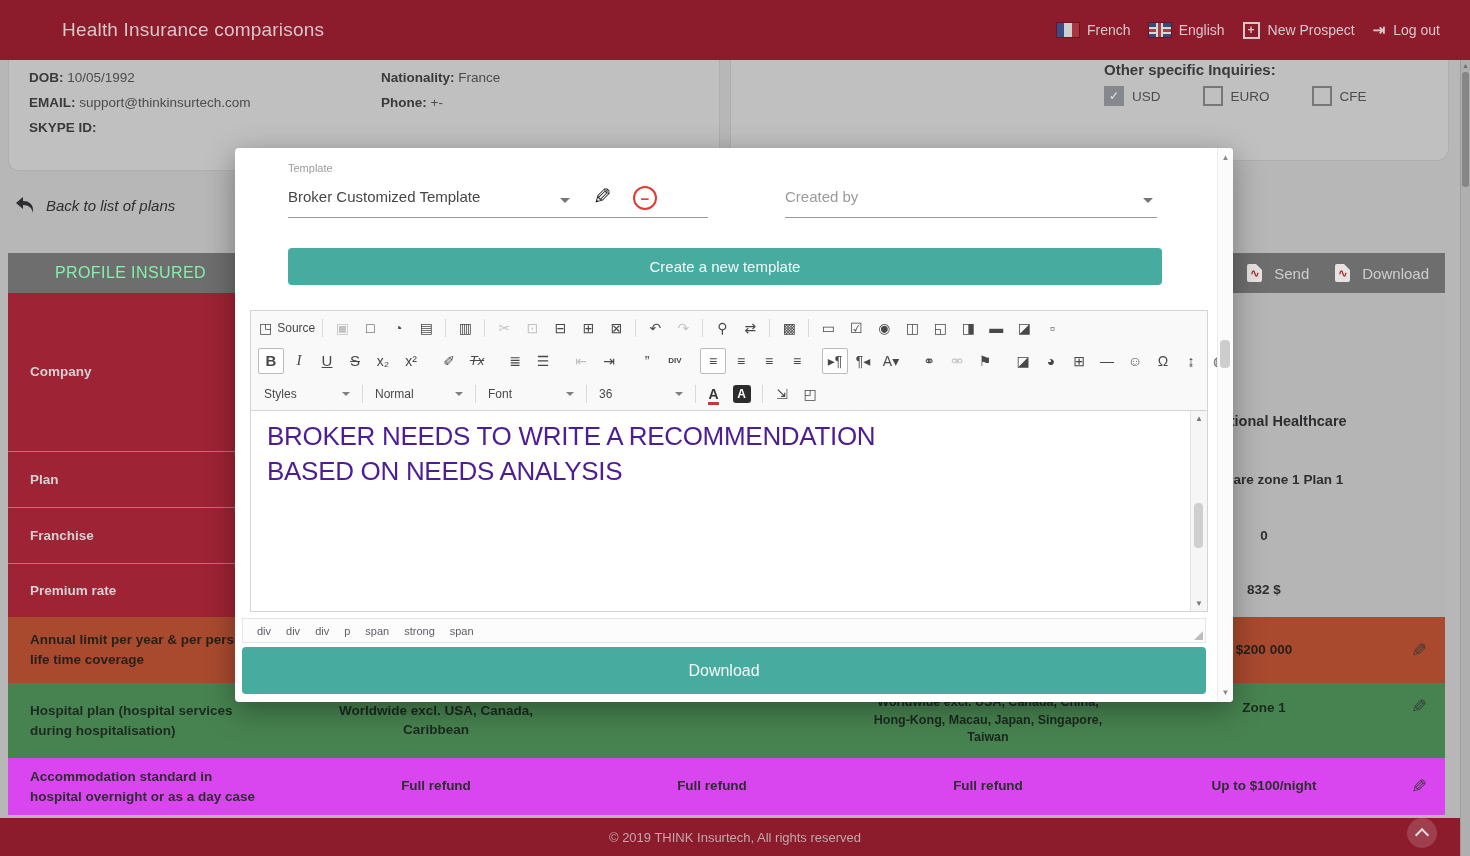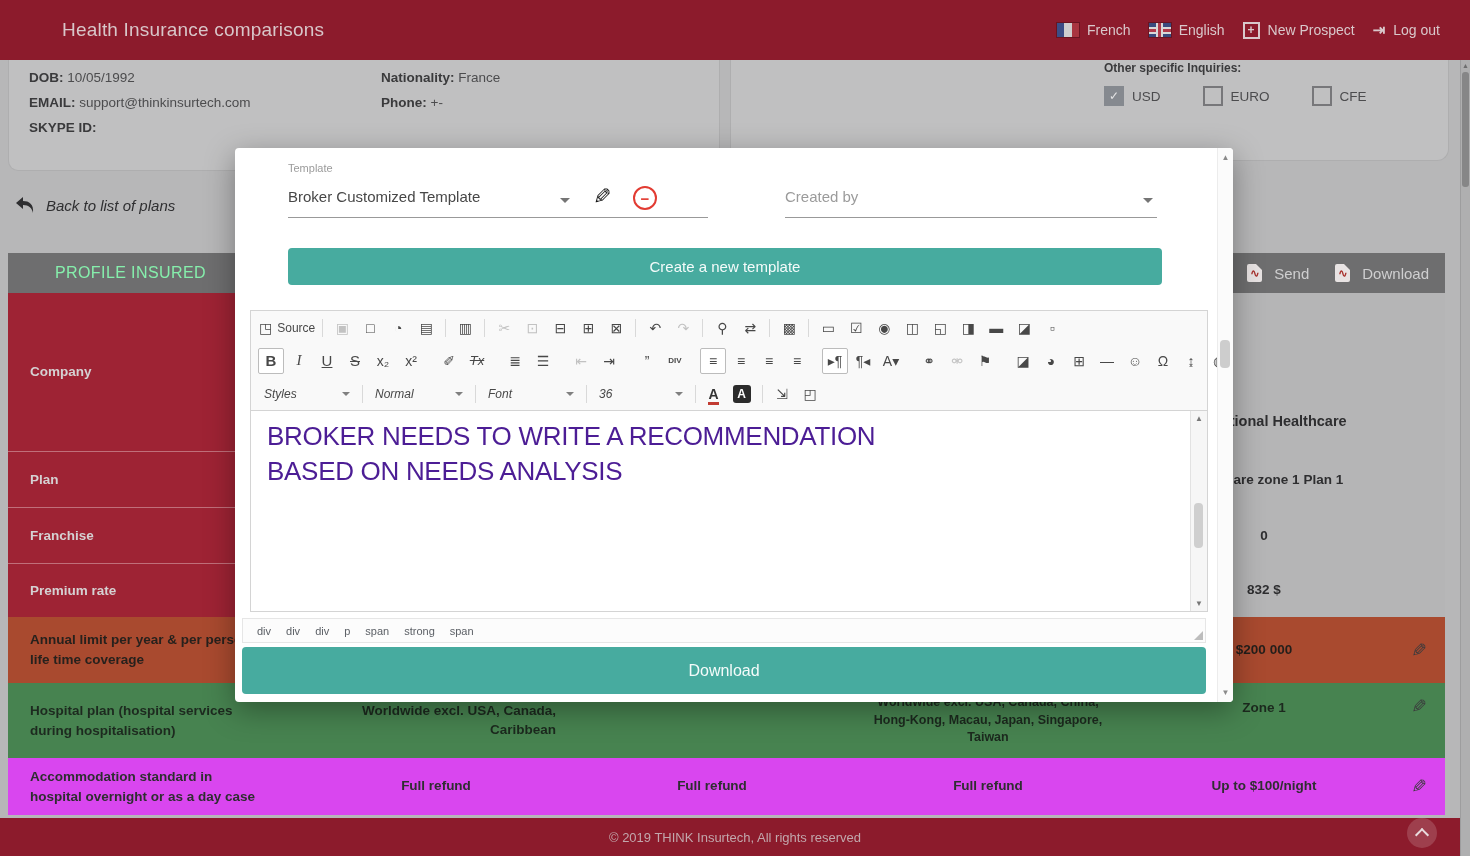--- a/index.html
+++ b/index.html
@@ -21,21 +21,21 @@
   .plus-sq{width:13px;height:13px;border:2px solid #d9c8cb;display:inline-flex;align-items:center;justify-content:center;font-size:12px;line-height:1;color:#d9c8cb;font-weight:bold;}
   .logout-glyph{font-size:15px;color:#d9c8cb;font-weight:bold;}
 
   
   .card{position:absolute;background:#c0c0c1;border:1px solid #aeaeaf;border-top:none;}
   .card-left{left:8px;top:60px;width:710px;height:110px;border-radius:0 0 10px 10px;}
   .card-right{left:730px;top:60px;width:717px;height:100px;border-radius:0 0 12px 12px;}
   .fieldrow{position:absolute;font-size:13.5px;color:#4c4c4e;}
   .fieldrow b{color:#3a3a3c;}
   .care-partial{position:absolute;left:32px;top:-10px;font-size:11px;font-weight:bold;color:#3a3a3c;}
-  .inq-title{position:absolute;left:373px;top:1px;font-size:12px;font-weight:bold;color:#3a3a3c;}
+  .inq-title{position:absolute;left:373px;top:1px;font-size:15px;font-weight:bold;color:#3a3a3c;}
   .inq-row{position:absolute;left:373px;top:26px;display:flex;align-items:center;gap:10px;font-size:13.5px;color:#4c4c4e;}
   .chk{width:16px;height:16px;border:2px solid #77777a;background:transparent;display:inline-flex;align-items:center;justify-content:center;font-size:12px;color:#e2e2e3;margin-right:-2px;}
   .chk.on{background:#85898f;border-color:#85898f;}
   .inq-gap{width:22px;}
 
   
   .backlink{position:absolute;left:14px;top:196px;display:flex;align-items:center;gap:10px;color:#2e2e30;z-index:3;cursor:pointer;}
   .backlink .arrow svg{display:block;}
   .backlink .txt{font-size:15px;font-style:italic;color:#2f2f31;}
 
@@ -106,21 +106,21 @@
   .tbi.active{border-color:#bcbcbc;background:#ffffff;}
   .tbi .lbl{font-size:12px;margin-left:5px;color:#484848;}
   .tb-sep{width:1px;height:18px;background:#d9d9d9;margin:0 5px;}
   .tbi.b{font-weight:bold;font-size:15px;}
   .tbi.i{font-style:italic;font-family:"Liberation Serif",serif;font-size:15px;}
   .tbi.u{text-decoration:underline;font-size:15px;}
   .tbi.s{text-decoration:line-through;font-size:15px;}
   .tbi.rmf{text-decoration:line-through;font-size:13px;font-style:italic;}
   .tbi.divtxt{font-size:8px;font-weight:bold;letter-spacing:0;}
   .combo{display:inline-flex;align-items:center;justify-content:space-between;padding:0 7px;height:24px;color:#484848;font-size:12px;cursor:pointer;}
-  .combo .cv{margin-right:10px;font-style:italic;}
+  .combo .cv{margin-right:10px;}
   .combo .car{width:0;height:0;border-left:4px solid transparent;border-right:4px solid transparent;border-top:4px solid #808080;}
   .color-a{position:relative;font-weight:bold;font-size:14px;color:#333;padding:0 2px;}
   .color-a u{text-decoration:none;border-bottom:3px solid #c23b32;}
   .color-bg{background:#2c2c2c;color:#fff;font-weight:bold;font-size:12px;width:18px;height:18px;display:inline-flex;align-items:center;justify-content:center;border-radius:3px;}
   .ed-content{position:relative;height:200px;background:#fff;overflow:hidden;padding:8px 16px;box-sizing:border-box;}
   .ed-heading{width:680px;font-size:26px;line-height:1.33;font-weight:normal;color:#4c1d95;letter-spacing:-.3px;}
   .ed-para{width:560px;margin-top:22px;font-size:13px;font-weight:bold;font-style:italic;color:#1d1d1d;line-height:1.5;}
   .ed-sb{position:absolute;right:0;top:0;bottom:0;width:16px;background:#f6f6f6;border-left:1px solid #e2e2e2;}
   .ed-sb .arr{position:absolute;left:0;width:100%;text-align:center;font-size:8px;color:#777;}
   .ed-sb .thumb{position:absolute;left:3px;width:9px;top:92px;height:45px;background:#cfcfcf;border-radius:4px;}
@@ -261,21 +261,21 @@
     <div class="cell p5">$200 000</div>
     <div class="pencil-cell">
         <span class="pencil">✎</span>
       </div>
   </div>
 
   <div class="trow row-green" style="top:683px;height:75px;">
     <div class="c1">
         <span class="lab">Hospital plan (hospital services during hospitalisation)</span>
       </div>
-    <div class="cell p2" style="padding:0 18px;box-sizing:border-box;text-align:right;">Worldwide excl. USA, Canada, Caribbean</div>
+    <div class="cell p2" style="padding:0 18px;box-sizing:border-box;">Worldwide excl. USA, Canada, Caribbean</div>
     <div class="cell p4" style="font-size:12.5px;padding:0 10px;box-sizing:border-box;">Worldwide excl. USA, Canada, China, Hong-Kong, Macau, Japan, Singapore, Taiwan</div>
     <div class="cell p5" style="align-items:flex-start;padding-top:16px;box-sizing:border-box;">Zone 1</div>
     <div class="pencil-cell" style="align-items:flex-start;padding-top:12px;box-sizing:border-box;">
         <span class="pencil">✎</span>
       </div>
   </div>
 
   <div class="trow row-accomm" style="top:758px;height:57px;">
     <div class="c1">
         <span class="lab">Accommodation standard in hospital overnight or as a day case</span>

